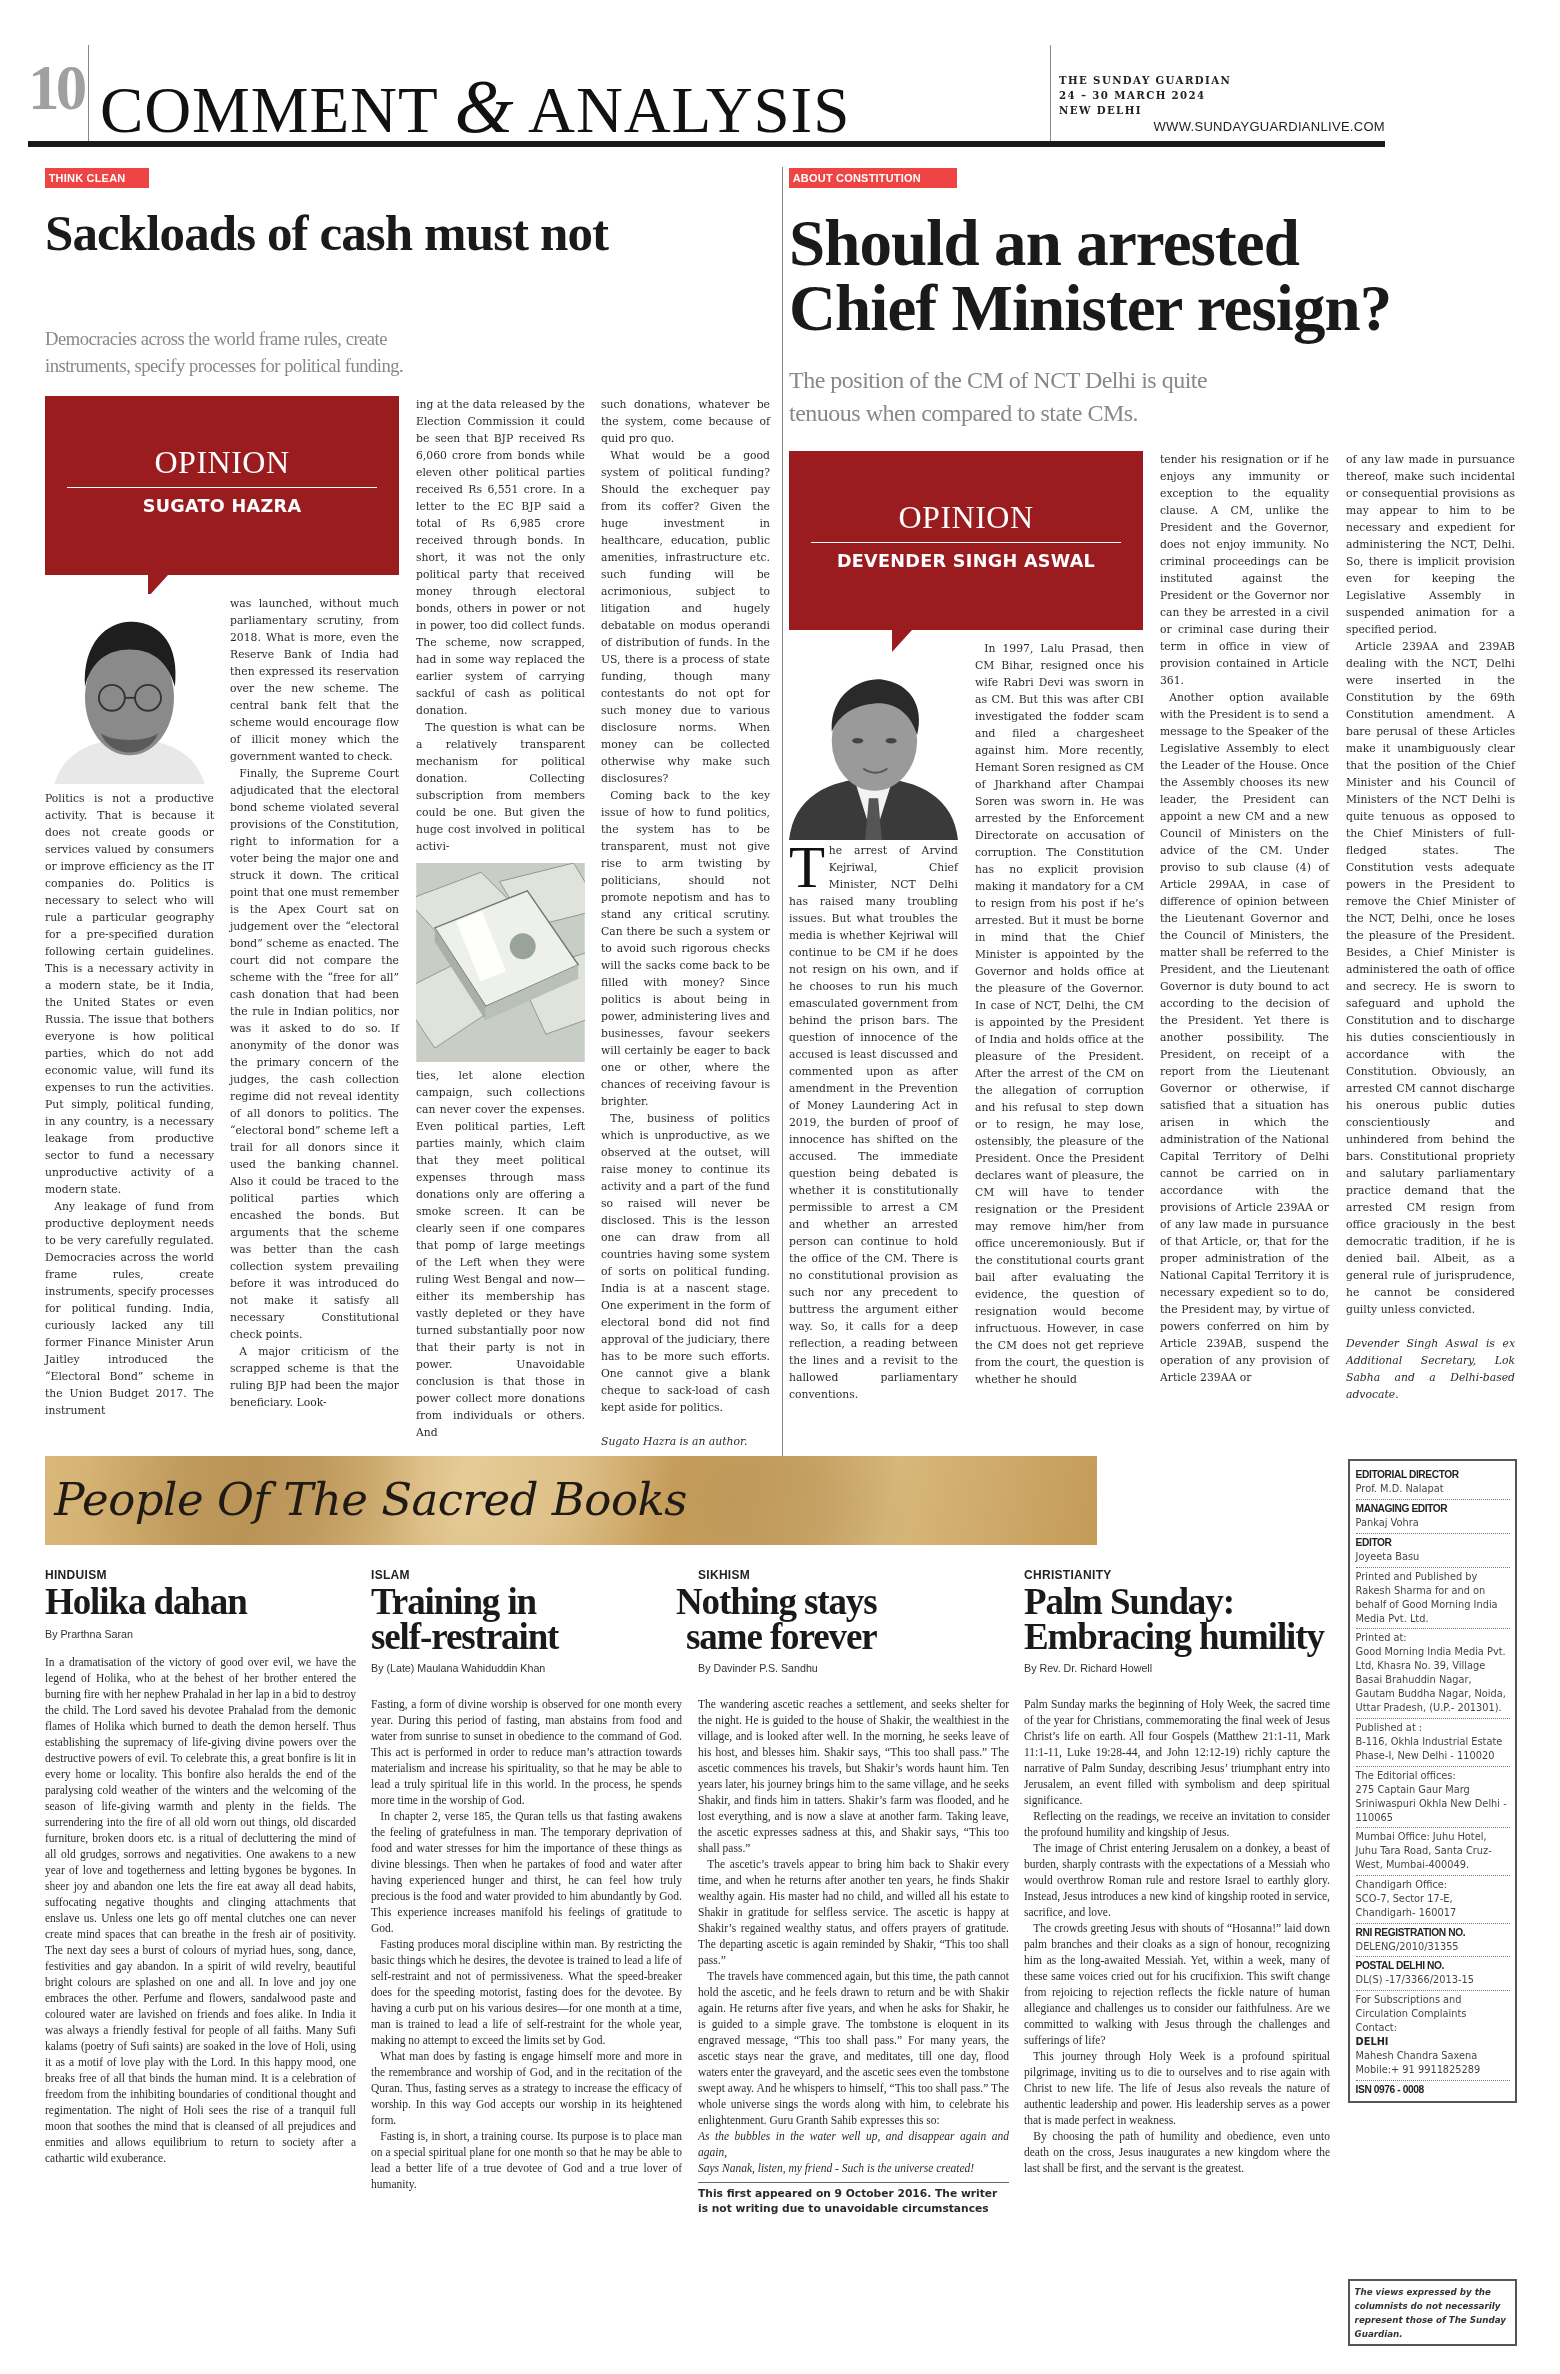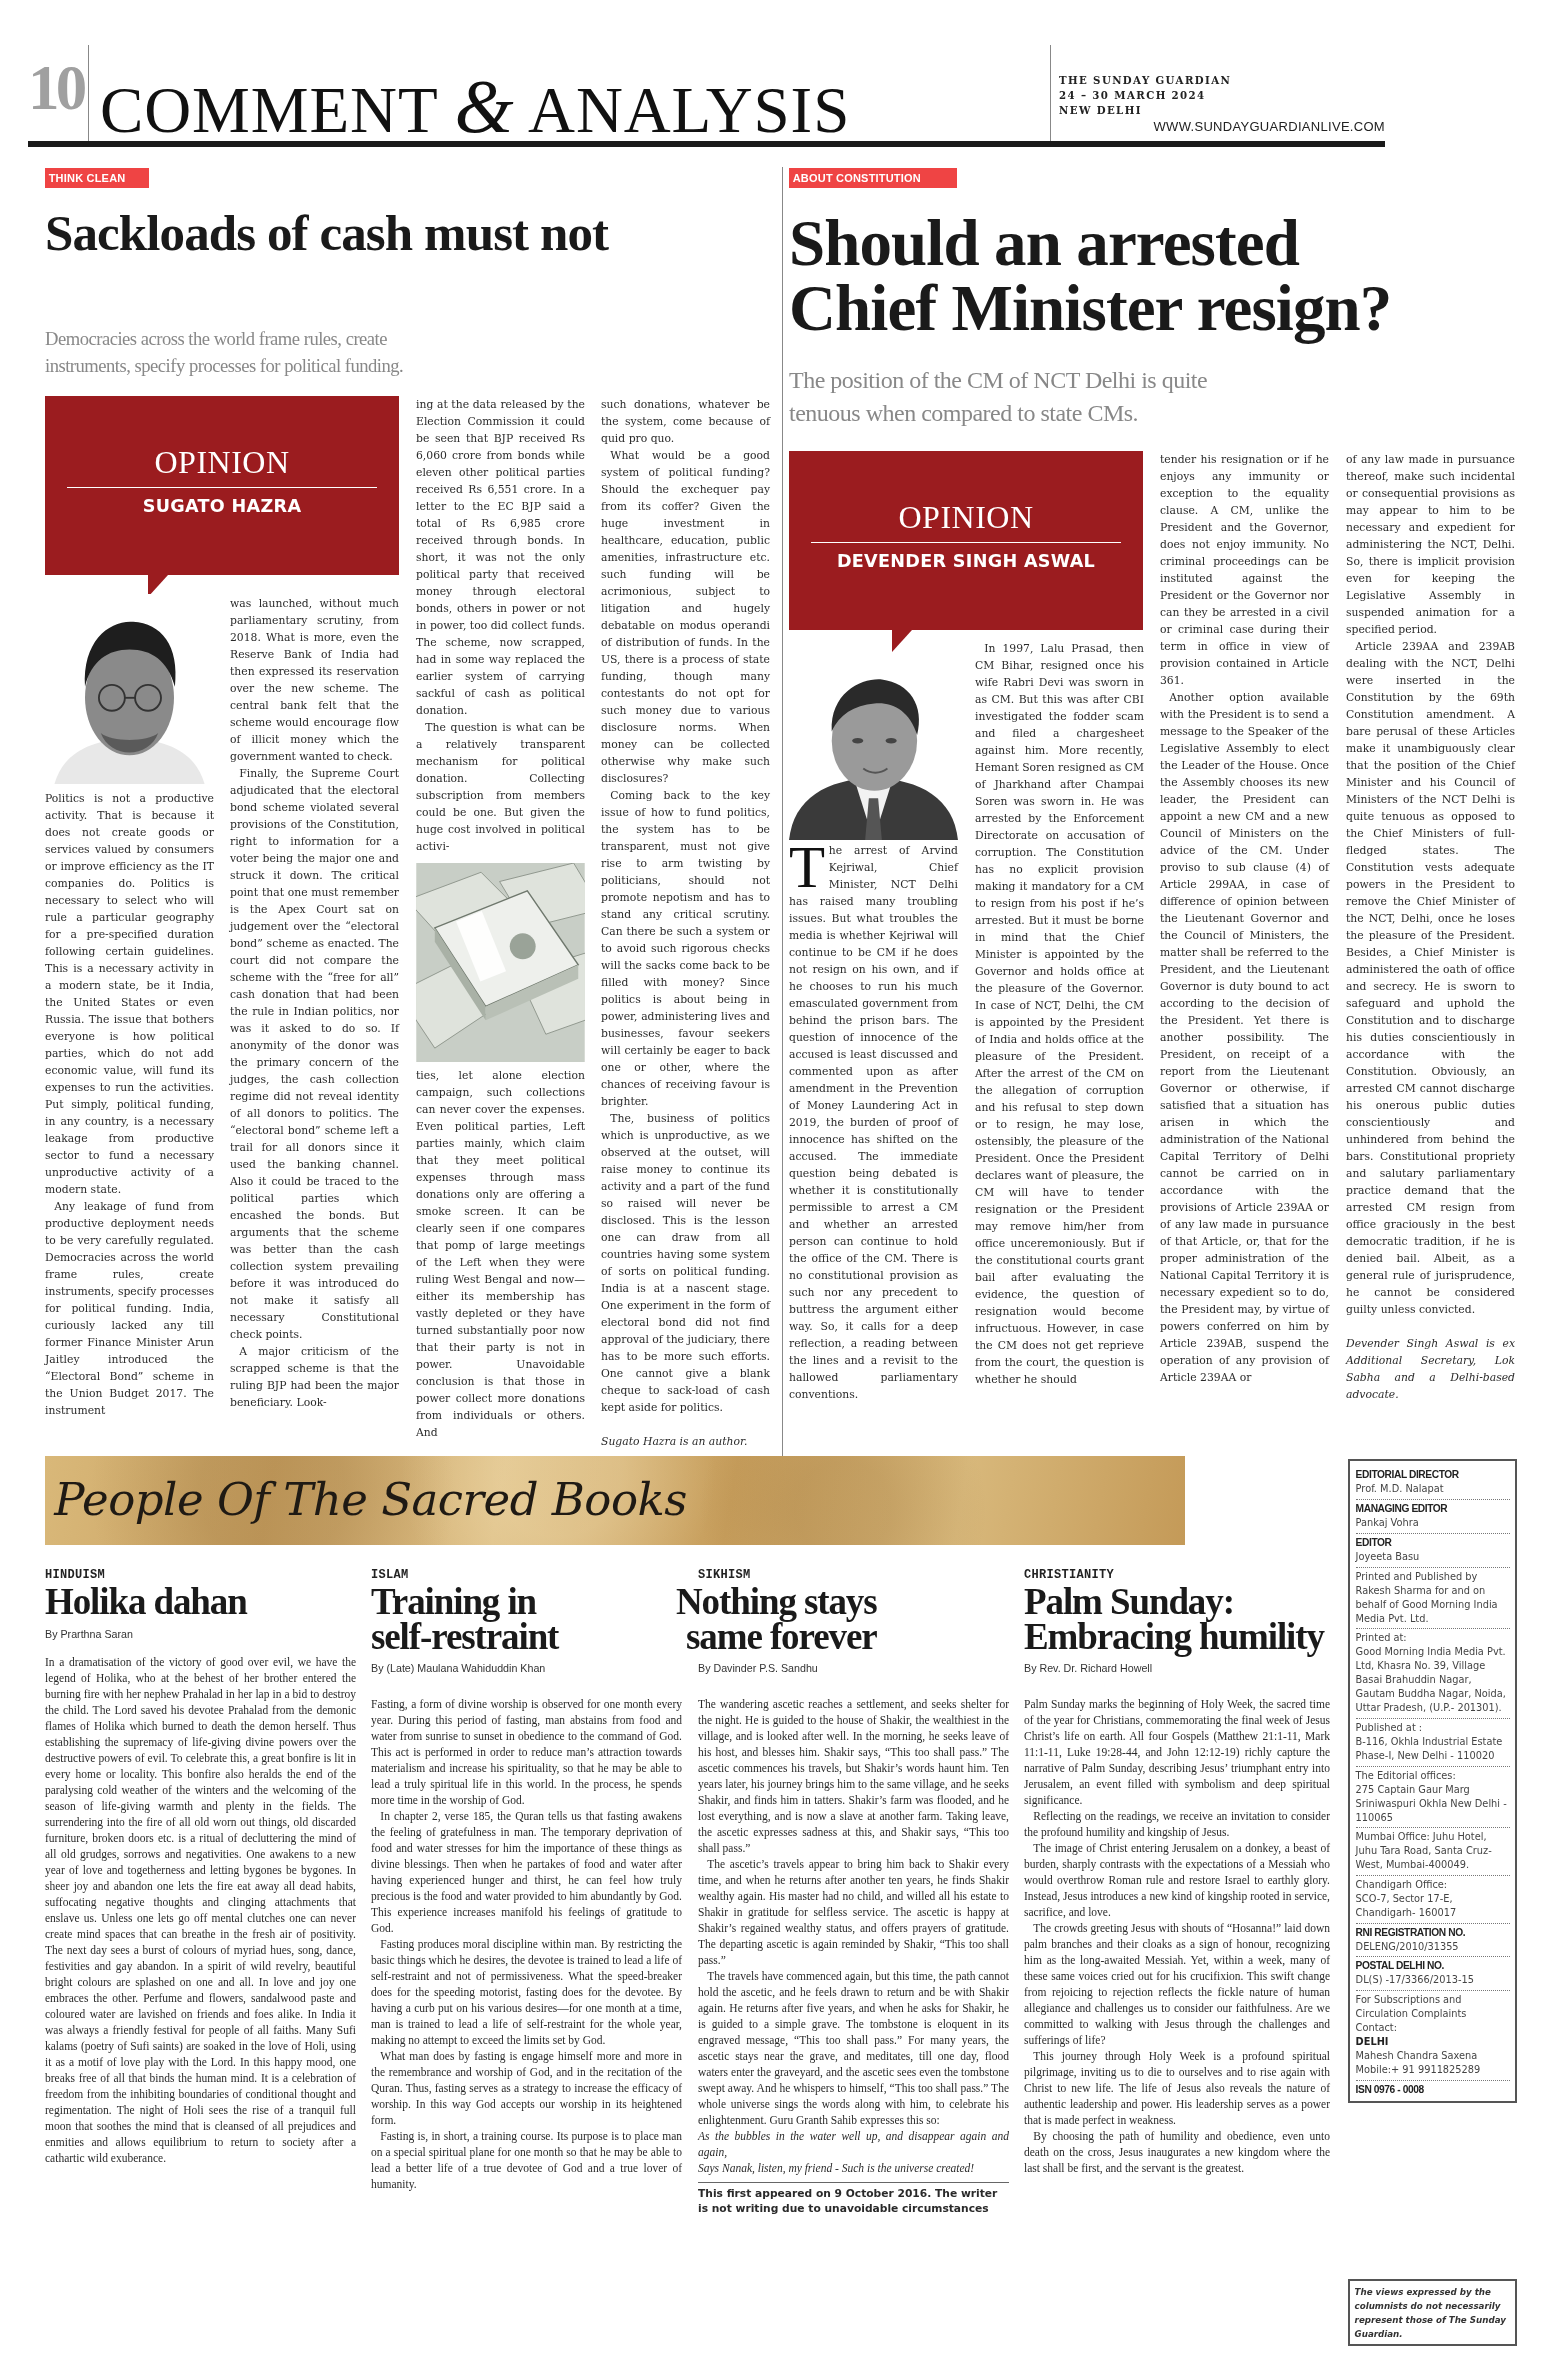--- a/index.html
+++ b/index.html
@@ -33,29 +33,29 @@
   .photo { position: absolute; overflow: hidden; background: #ffffff; }
 
   .body-col { position: absolute; font-family: "DejaVu Serif", serif; font-size: 10.8px; line-height: 17px; color: #2a2a2a; text-align: justify; hyphens: auto; }
   .body-col p { text-indent: 9.3px; }
   .body-col p.first { text-indent: 0; }
   .body-col p.credit { font-style: italic; text-indent: 0; margin-top: 16.7px; }
 
   .dropcap { float: left; font-family: "Liberation Serif", serif; font-size: 59px; line-height: 46px; margin: 1.9px 3.7px 0 0; color: #111; }
 
   
-  .banner { position: absolute; left: 45px; top: 1456px; width: 1140px; height: 89px;
+  .banner { position: absolute; left: 45px; top: 1456px; width: 1052px; height: 89px;
     background: linear-gradient(100deg, #d9b879 0%, #c9a263 20%, #ddbf86 40%, #c79e5c 60%, #d8b87b 80%, #c49a58 100%); }
   .banner::after { content:""; position:absolute; inset:0;
     background: radial-gradient(circle at 20% 40%, rgba(120,80,30,0.18) 0 8%, transparent 20%),
                 radial-gradient(circle at 70% 60%, rgba(120,80,30,0.15) 0 6%, transparent 18%),
                 radial-gradient(circle at 45% 20%, rgba(255,240,200,0.25) 0 10%, transparent 25%); }
   .banner-title { position: absolute; left: 9.3px; top: 16.7px; font-family: "DejaVu Serif", serif; font-style: italic; font-size: 45px; color: #1f1a14; z-index: 1; letter-spacing: -0.5px; }
 
-  .sec-kicker { position: absolute; font-family: Liberation Mono, monospace; font-weight: bold; font-size: 12px; color: #222; letter-spacing: 0.3px; text-align: center; }
+  .sec-kicker { position: absolute; font-family: Liberation Sans, sans-serif; font-weight: bold; font-size: 12px; color: #222; letter-spacing: 0.3px; text-align: center; }
   .sec-head { position: absolute; font-family: "Liberation Serif", serif; font-weight: bold; font-size: 37px; line-height: 35px; color: #1a1a1a; letter-spacing: -1.1px; }
   .sec-byline { position: absolute; font-family: "Liberation Sans", sans-serif; font-size: 10.7px; color: #333; }
   .sec-body { position: absolute; font-family: "Liberation Serif", serif; font-size: 11.5px; line-height: 16px; color: #2a2a2a; text-align: justify; }
   .sec-body p { text-indent: 9.3px; }
   .sec-body p.first { text-indent: 0; }
   .sec-body p.verse { font-style: italic; text-indent: 0; }
   .sec-note { border-top: 1.9px solid #666; margin-top: 5.6px; padding-top: 3.7px; font-family: "DejaVu Sans", sans-serif; font-weight: bold; font-size: 10.7px; line-height: 15px; text-align: left; }
 
   
   .imprint { position: absolute; left: 1348px; top: 1459px; width: 169px; border: 2.8px double #555; padding: 5.6px 4.6px 1.9px 5.6px; font-family: "DejaVu Sans", sans-serif; font-size: 9.8px; line-height: 14px; color: #444; }

